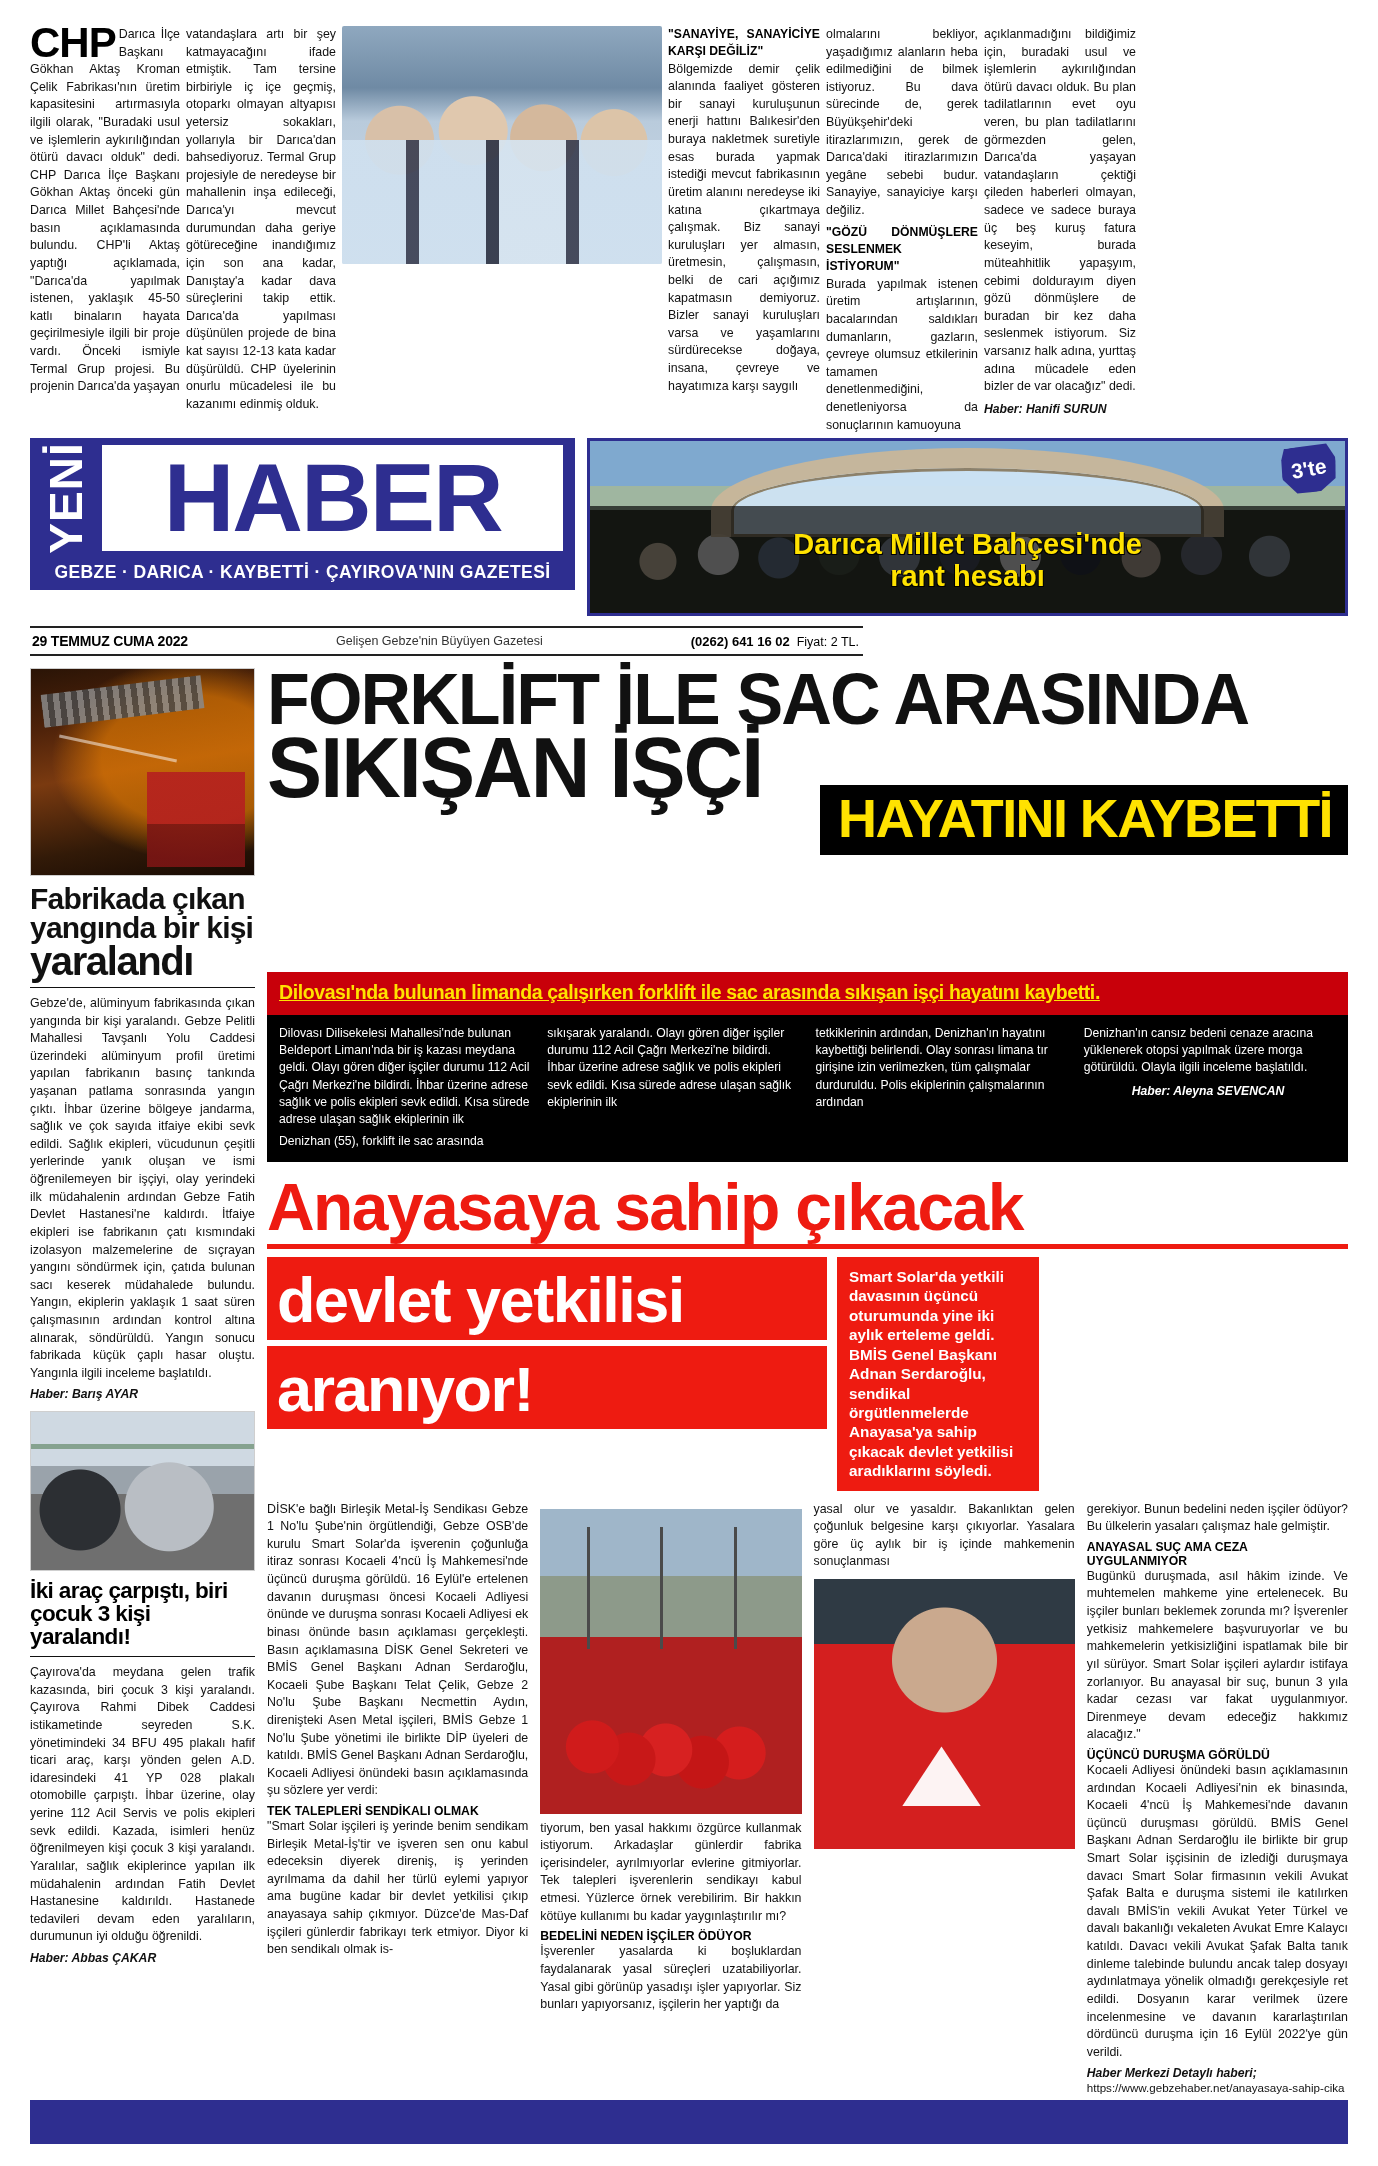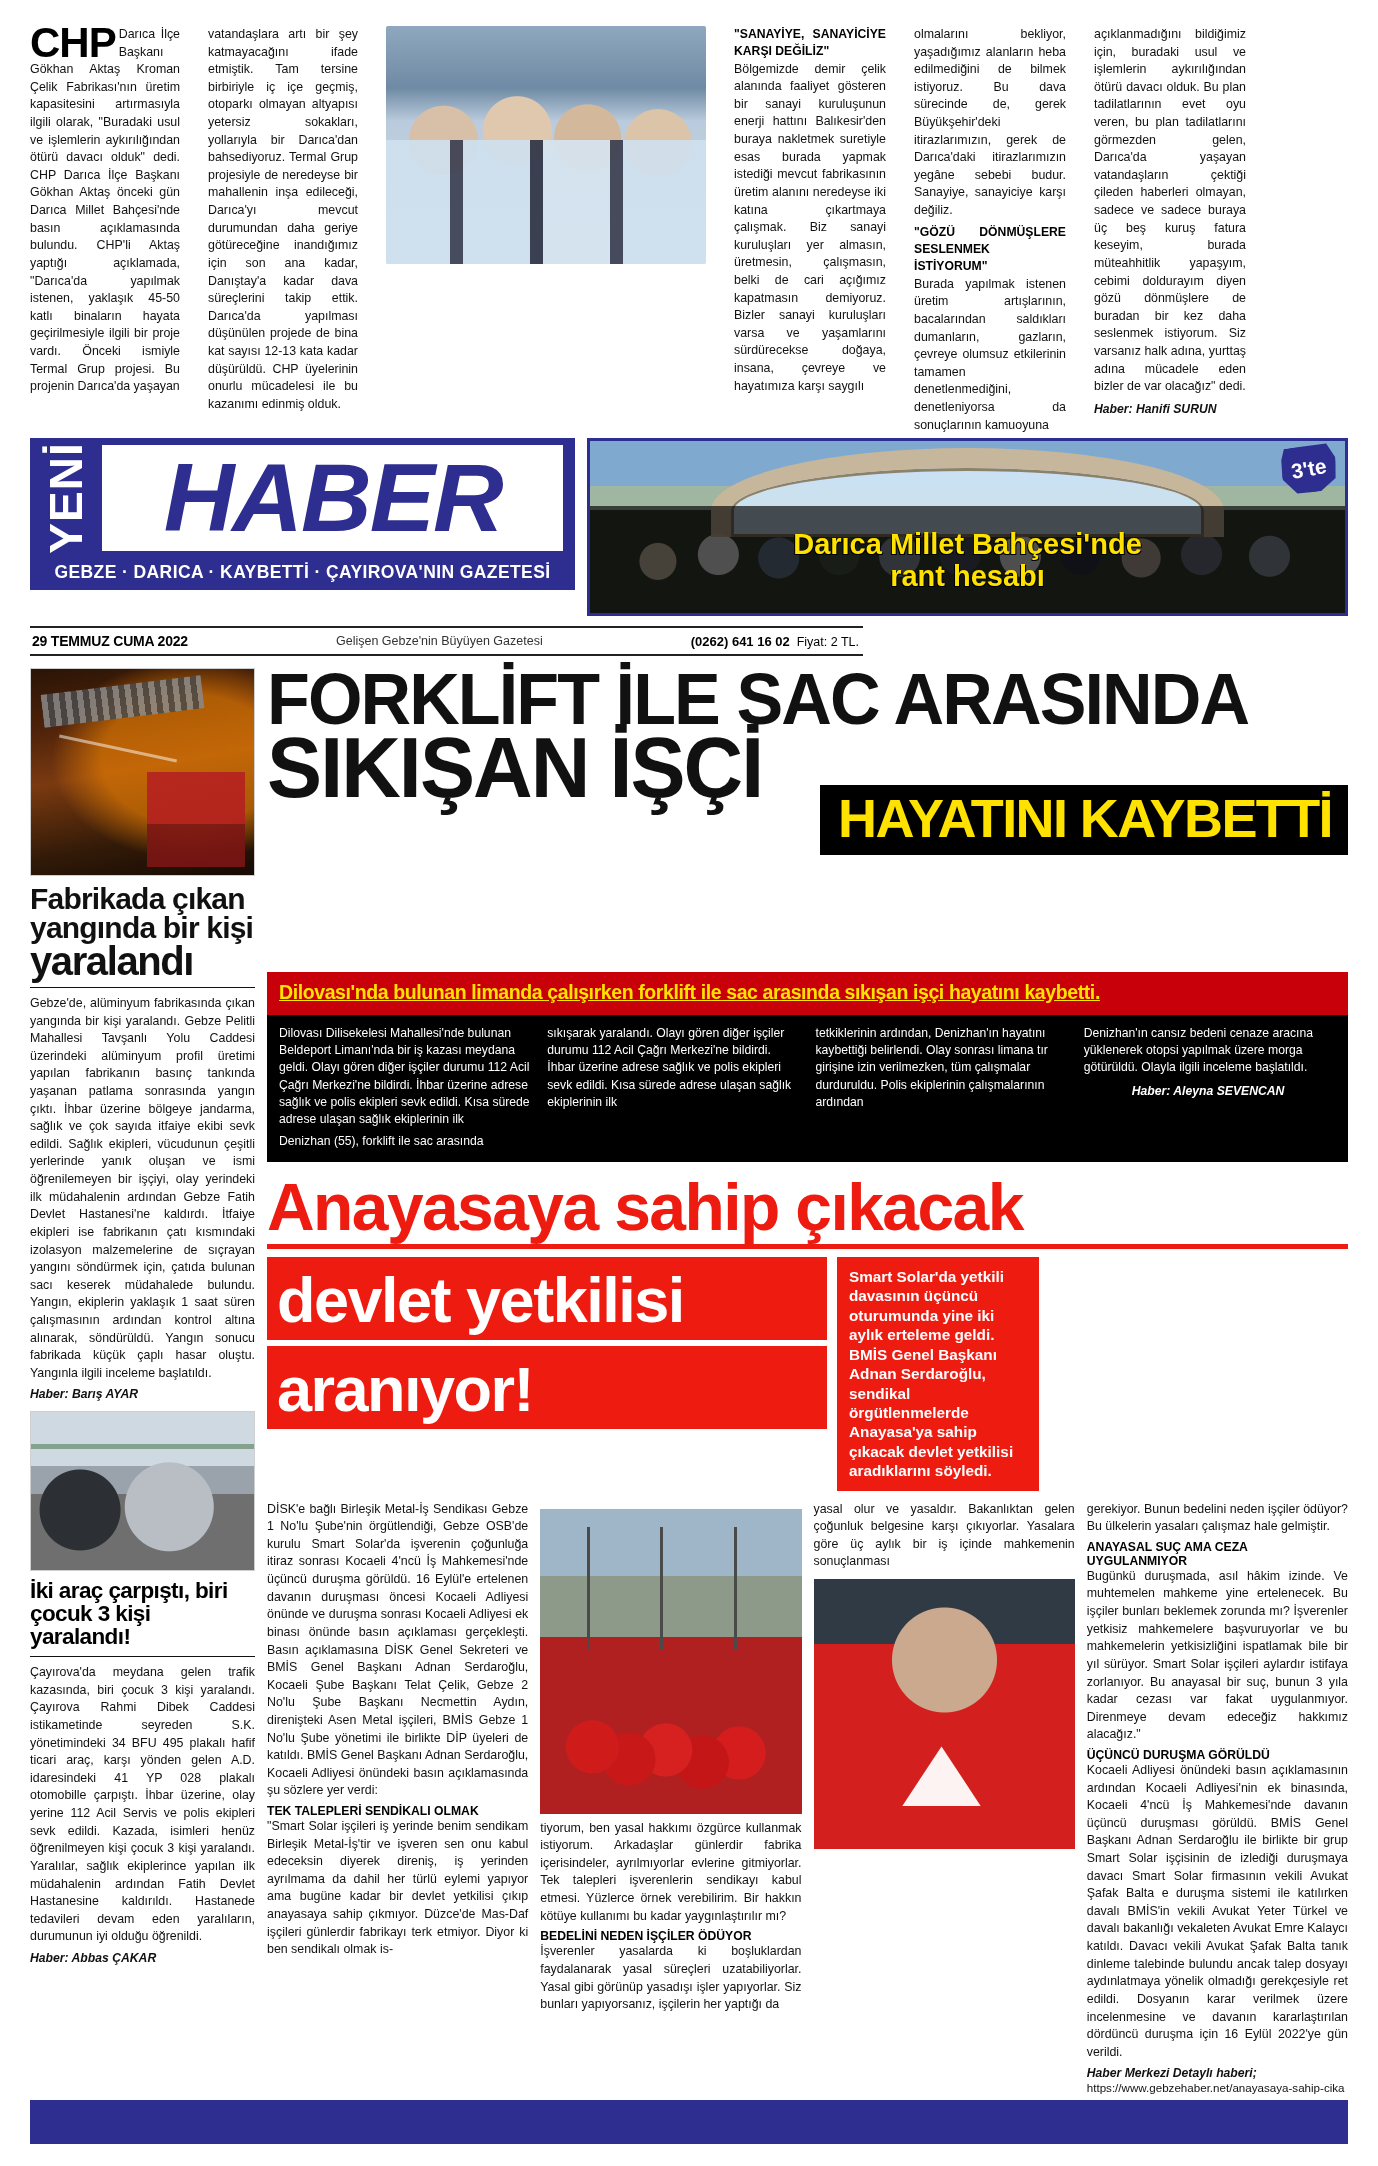--- a/index.html
+++ b/index.html
@@ -10,21 +10,21 @@
     overflow: hidden;
   }
   .page { position: relative; width: 1378px; height: 2166px; background: #fff; padding: 0; }
 
   
   .body-col { font-size: 12.4px; line-height: 1.42; color: #111; text-align: justify; hyphens: auto; }
   .byline { font-style: italic; font-weight: bold; font-size: 12.2px; color: #111; margin-top: 5px; }
   .subhead { font-weight: bold; font-size: 12.2px; color: #000; margin-top: 4px; }
 
   
-  .topstrip { display: flex; padding: 26px 30px 10px 30px; gap: 28px; height: 430px; }
+  .topstrip { display: flex; padding: 26px 30px 10px 30px; gap: 6px; height: 430px; }
   .topcol { width: 150px; }
   .topcol.wide { width: 152px; }
   .dropcap { float: left; font-size: 42px; font-weight: bold; line-height: 0.82; letter-spacing: -1px; margin-right: 3px; color: #000; }
   .top-photo { flex: 0 0 320px; height: 238px; border-radius: 2px; overflow: hidden; position: relative; }
 
   .photo-men { width: 100%; height: 100%;
     background:
       radial-gradient(circle at 18% 48%, #d8c0a8 0 34px, transparent 35px),
       radial-gradient(circle at 41% 44%, #e0c8ae 0 34px, transparent 35px),
       radial-gradient(circle at 63% 47%, #d4b89c 0 33px, transparent 34px),
@@ -46,21 +46,21 @@
   .logo-main { background: #2e2e90; height: 120px; position: relative; display: flex; align-items: stretch; }
   .logo-yeni { width: 72px; position: relative; }
   .logo-yeni span {
     position: absolute; left: 50%; top: 50%;
     transform: translate(-50%,-50%) rotate(-90deg);
     color: #fff; font-size: 46px; font-weight: 900; letter-spacing: 1px;
     white-space: nowrap;
   }
   .logo-haber {
     flex: 1; background: #fff; margin: 7px 12px 7px 0;
-    display: flex; align-items: center; justify-content: center; font-style: italic;
+    display: flex; align-items: center; justify-content: center;
   }
   .logo-haber span {
     color: #2e2e90; font-size: 96px; font-weight: 900; letter-spacing: -2px;
     line-height: .84; transform: scaleX(1.02);
   }
   .logo-tagline {
     background: #2e2e90; color: #fff; text-align: center;
     font-size: 17.5px; font-weight: 900; letter-spacing: .4px;
     padding: 5px 0 7px 0; margin-top: -1px;
   }

